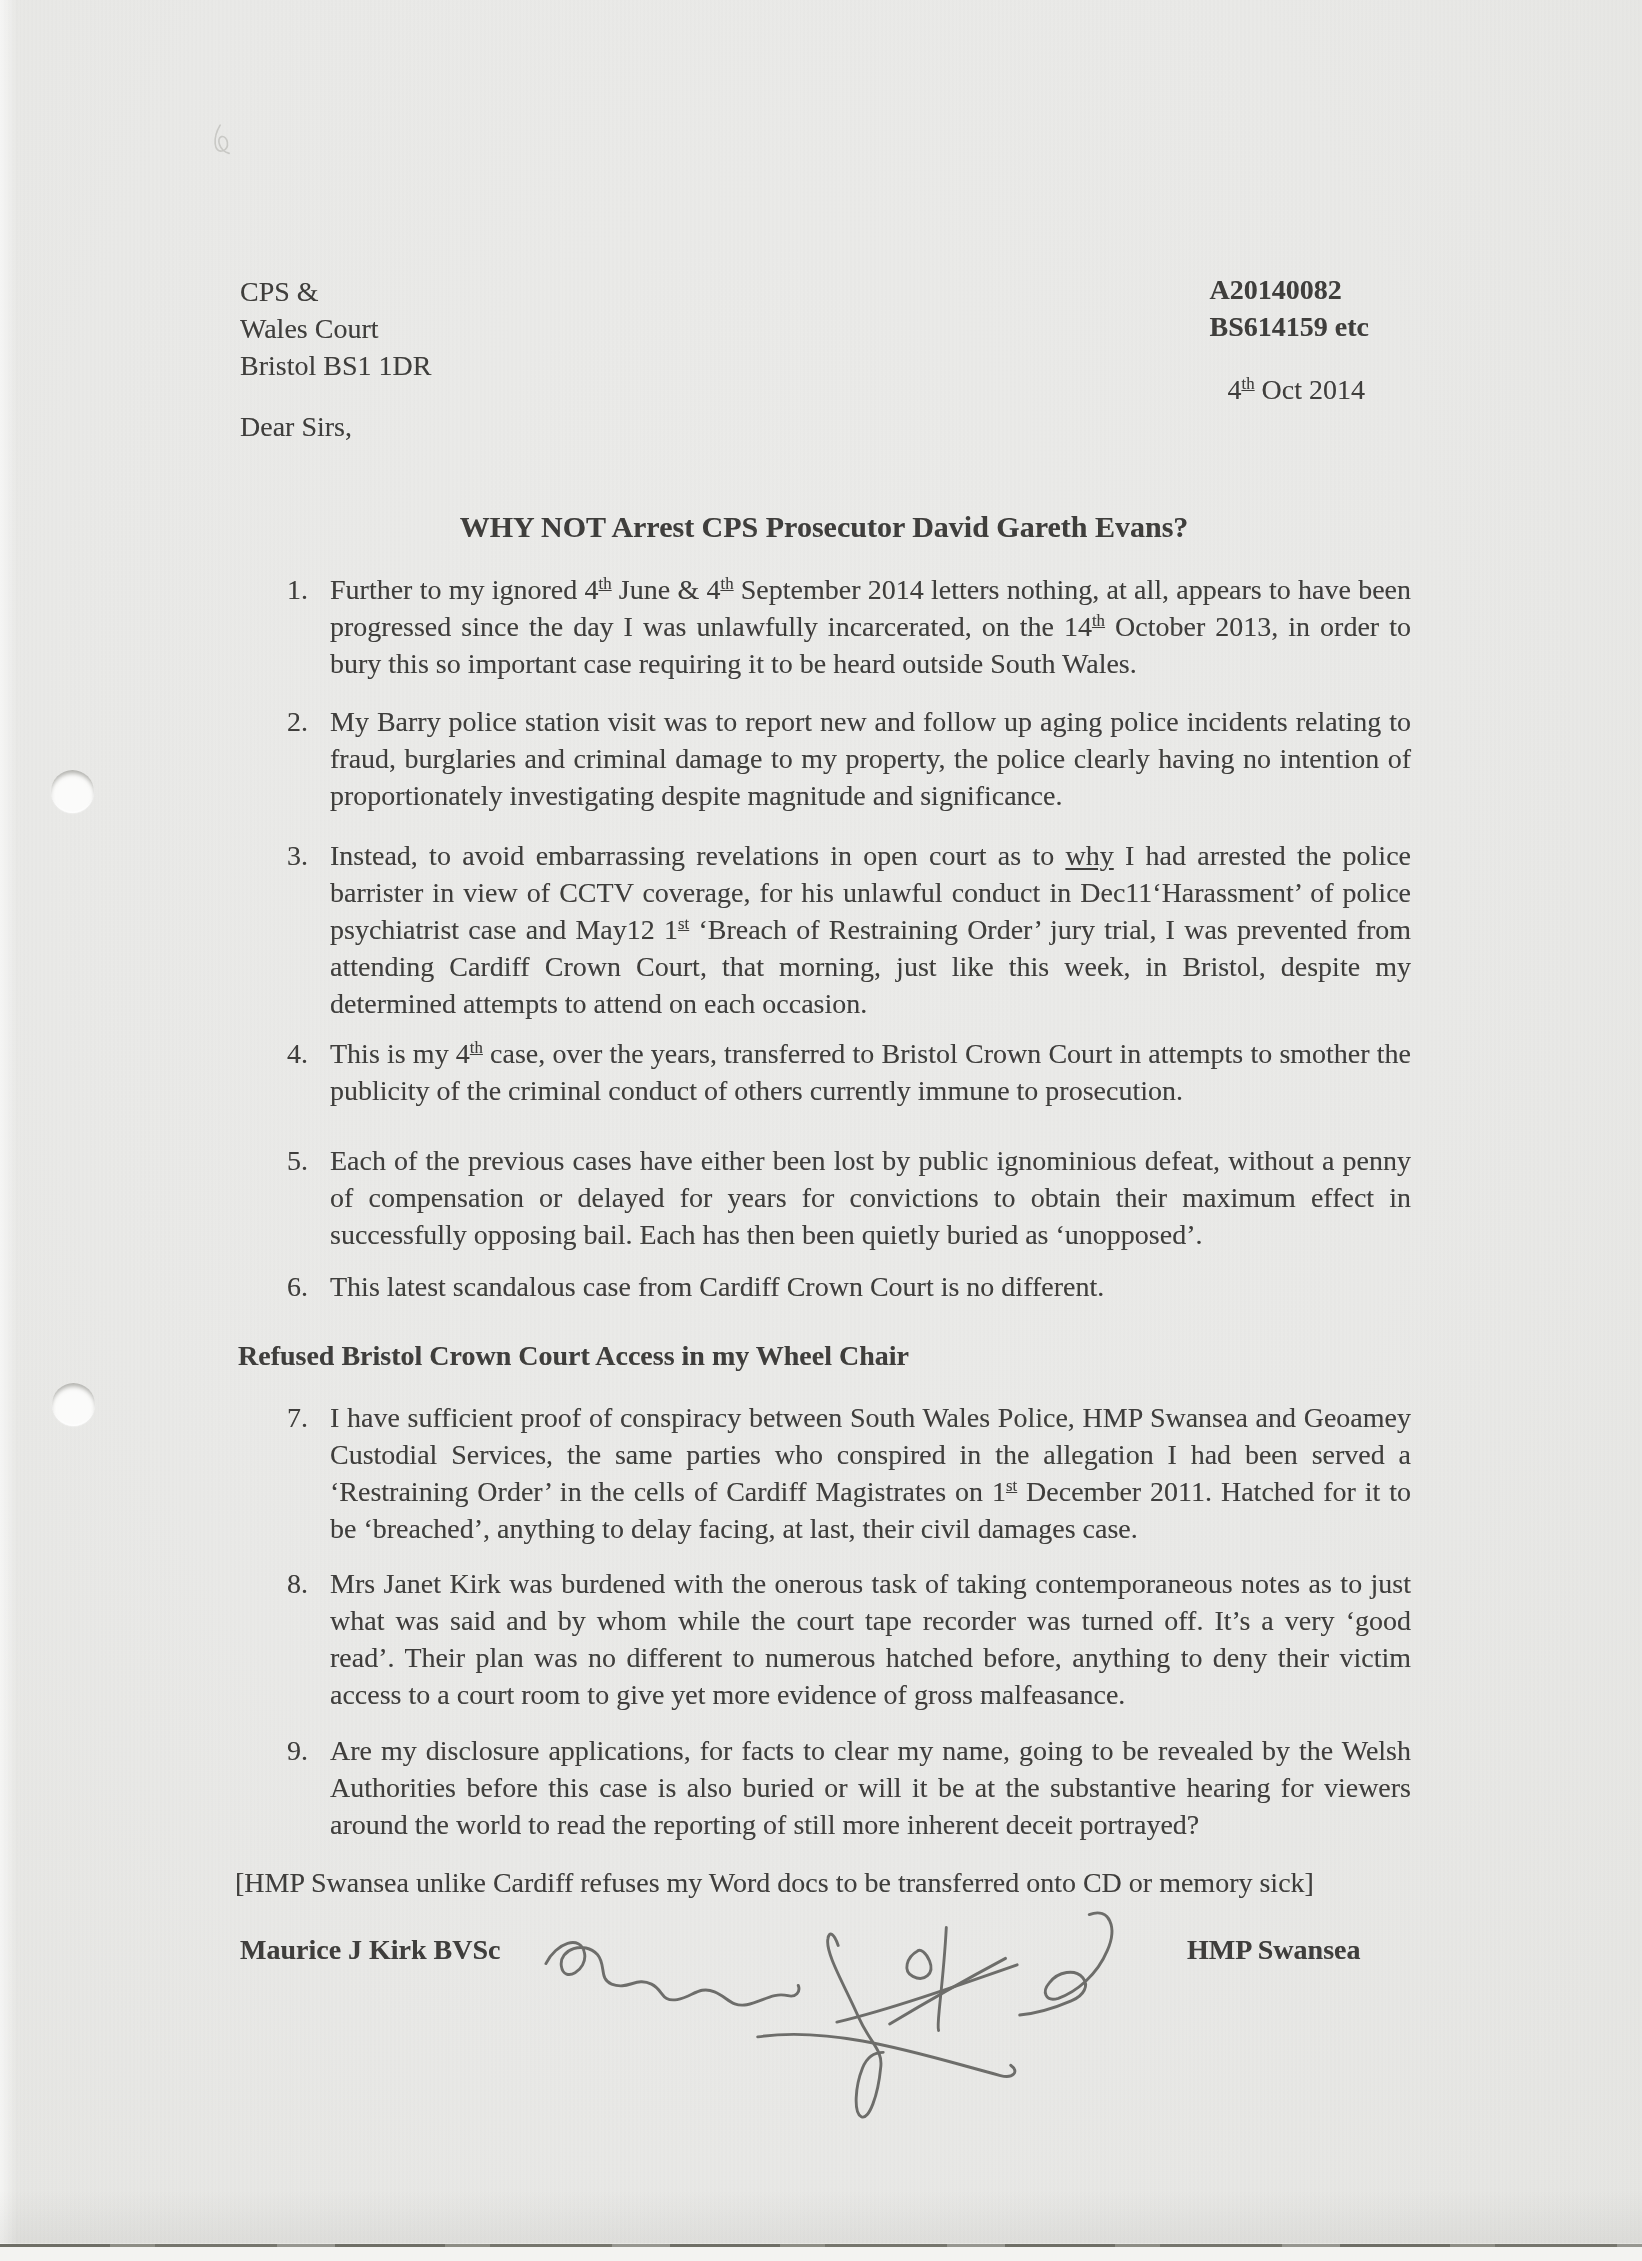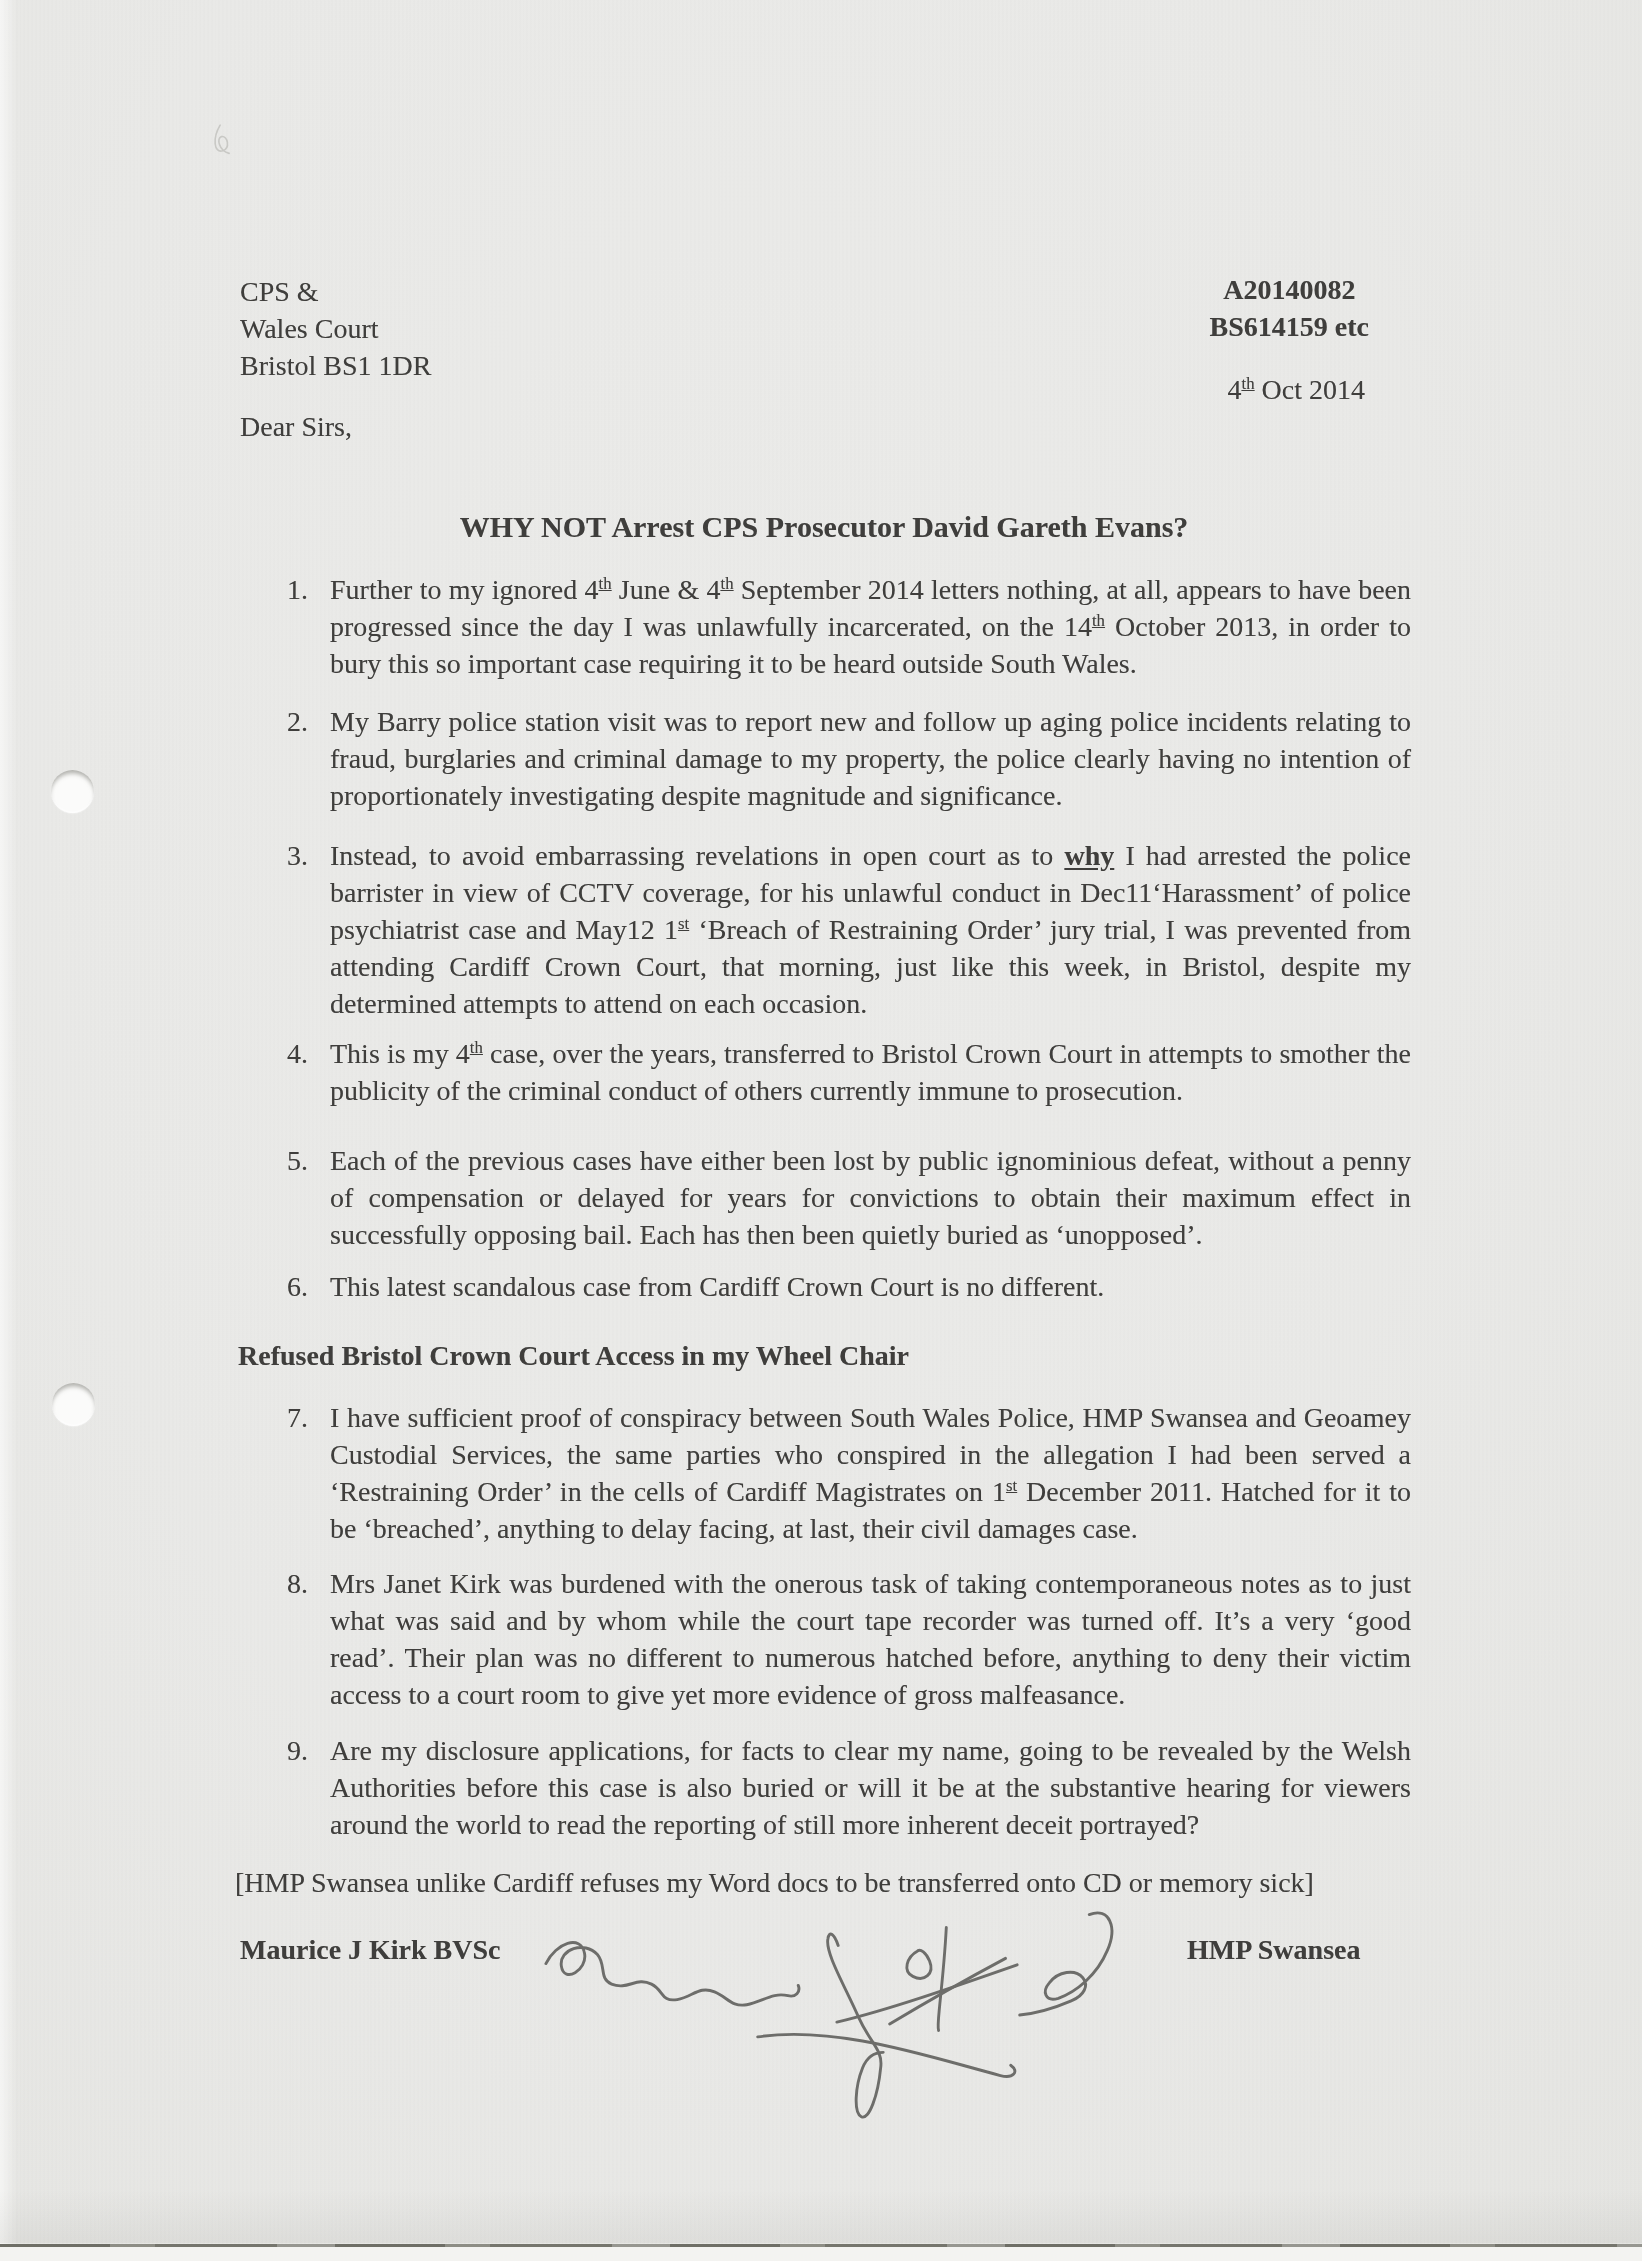--- a/index.html
+++ b/index.html
@@ -16,23 +16,23 @@
     position:absolute;inset:0;
     background:repeating-linear-gradient(90deg, rgba(0,0,0,0.008) 0 1.9px, rgba(255,255,255,0.008) 1.9px 3.9px);
     pointer-events:none;
   }
   .left-edge{
     position:absolute;left:0;top:0;width:17px;height:100%;
     background:linear-gradient(90deg, rgba(255,255,255,0.6), rgba(255,255,255,0));
   }
   .txt{position:absolute;font-size:28px;line-height:37px;text-shadow:0 0 0.6px rgba(64,62,60,0.35);}
   sup{font-size:60%;vertical-align:super;line-height:0;text-decoration:underline;}
-  .u{text-decoration:underline;text-underline-offset:3.2px;font-weight:bold;}
+  .u{text-decoration:underline;text-underline-offset:3.2px;}
   .address{left:240px;top:273px;}
-  .refs{right:274px;top:271px;text-align:center;font-weight:bold;}
+  .refs{right:274px;top:271px;text-align:left;font-weight:bold;}
   .date{right:278px;top:371px;text-align:right;}
   .salutation{left:240px;top:408px;text-align:center;}
   .title{left:238px;top:508px;width:1172px;text-align:center;font-weight:bold;font-size:30px;}
   .item{left:287px;width:1124px;}
   .item .num{position:absolute;left:0;top:0;}
   .item .body{display:block;margin-left:43px;text-align:justify;}
   .heading2{left:238px;top:1337px;font-weight:bold;}
   .bracket{left:235px;top:1864px;}
   .signname{left:240px;top:1931px;font-weight:bold;}
   .signloc{left:1187px;top:1931px;font-weight:bold;}

